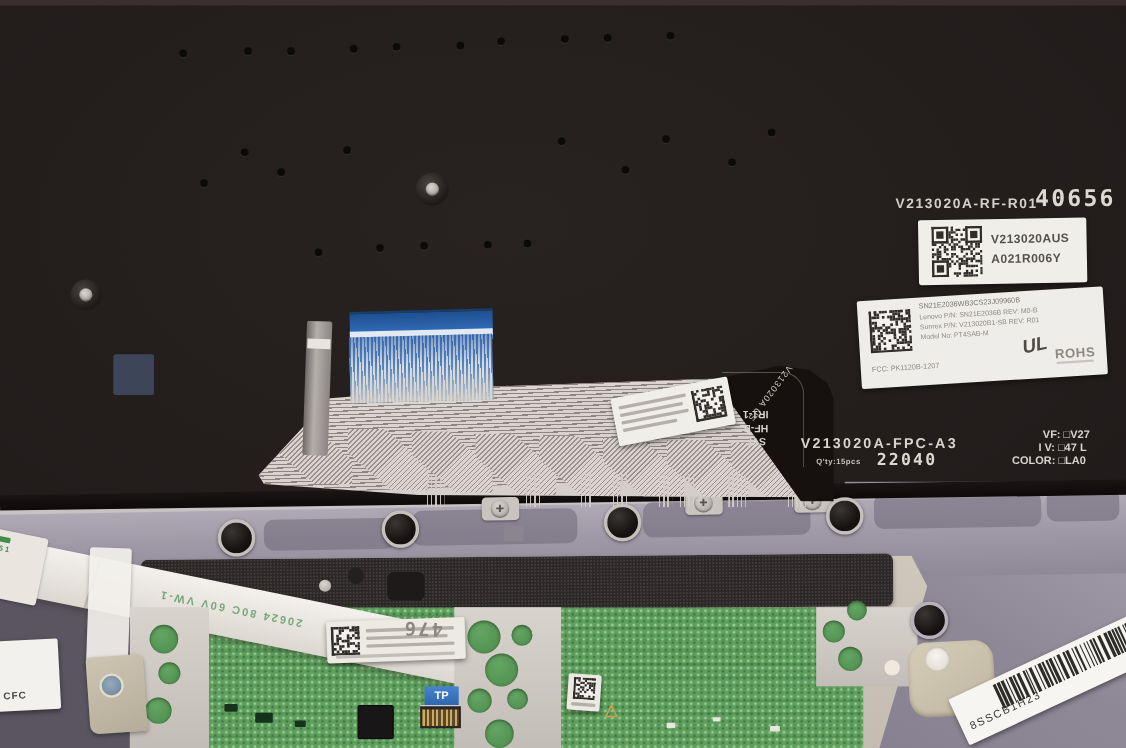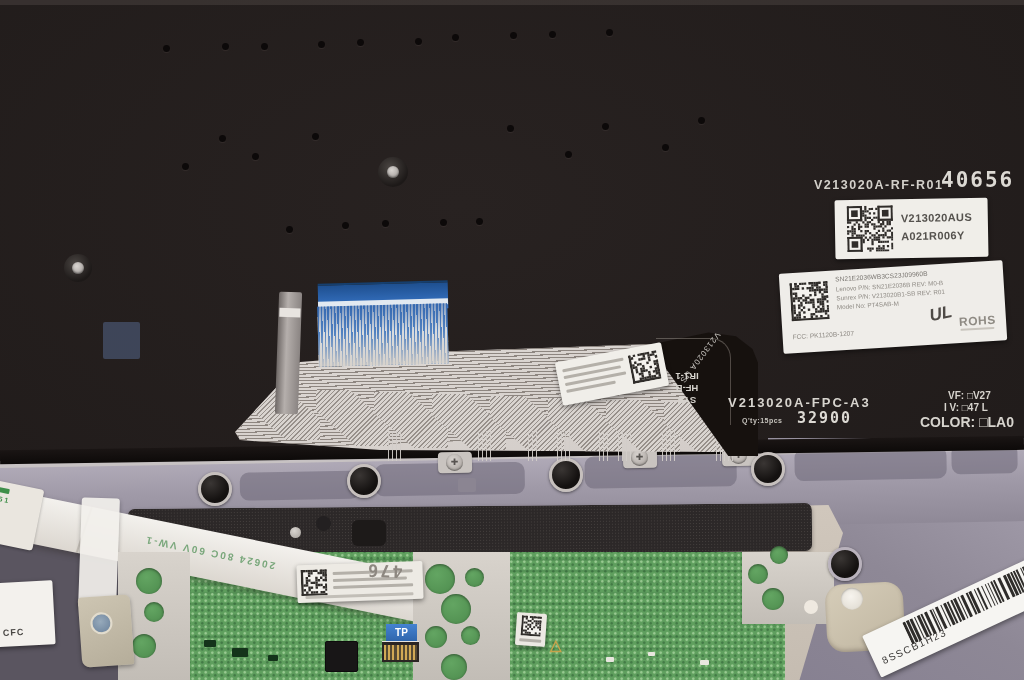--- a/index.html
+++ b/index.html
@@ -505,24 +505,24 @@
     <div class="graybar" style="left:6px;top:15px;width:58px;"></div>
     <div class="graybar" style="left:6px;top:22px;width:62px;"></div>
     <div class="graybar" style="left:6px;top:29px;width:50px;"></div>
   </div>
 
   <div class="abs plate-print" style="left:814px;top:178px;z-index:19;">V213020A-RF-R01</div>
   <div class="abs stamp" style="left:941px;top:168px;z-index:19;font-size:21px;">40656</div>
 
   <div class="fpc-print" style="left:728px;top:395px;z-index:19;font-size:13px;letter-spacing:2px;">V213020A-FPC-A3</div>
   <div class="fpc-print" style="left:742px;top:417px;z-index:19;font-size:7px;letter-spacing:.5px;color:#c6c3bd;">Q'ty:15pcs</div>
-  <div class="abs stamp" style="left:797px;top:409px;z-index:19;font-size:15px;">32900</div>
+  <div class="abs stamp" style="left:797px;top:409px;z-index:19;font-size:15px;">22040</div>
   <div class="fpc-print" style="left:948px;top:390px;z-index:19;font-size:10px;">VF: □V27</div>
   <div class="fpc-print" style="left:944px;top:402px;z-index:19;font-size:10px;">I V: □47 L</div>
-  <div class="fpc-print" style="left:920px;top:414px;z-index:19;font-size:14px;">COLOR: □LA0</div>
+  <div class="fpc-print" style="left:920px;top:414px;z-index:19;font-size:10px;">COLOR: □LA0</div>
 
   <div class="lbl" style="left:835px;top:199px;width:153px;height:59px;z-index:20;transform:rotate(-1deg);">
     <div class="abs" id="qr1" style="left:12px;top:6px;"><svg width="46.2" height="46.2">
           <rect width="46.2" height="46.2" fill="#f4f2ee"></rect>
           <rect x="17.6" y="0" width="2.2" height="2.2" fill="#302d2a"></rect>
           <rect x="17.6" y="2.2" width="2.2" height="2.2" fill="#302d2a"></rect>
           <rect x="22" y="2.2" width="2.2" height="2.2" fill="#302d2a"></rect>
           <rect x="24.200000000000003" y="2.2" width="2.2" height="2.2" fill="#302d2a"></rect>
           <rect x="28.6" y="2.2" width="2.2" height="2.2" fill="#302d2a"></rect>
           <rect x="15.400000000000002" y="4.4" width="2.2" height="2.2" fill="#302d2a"></rect>

